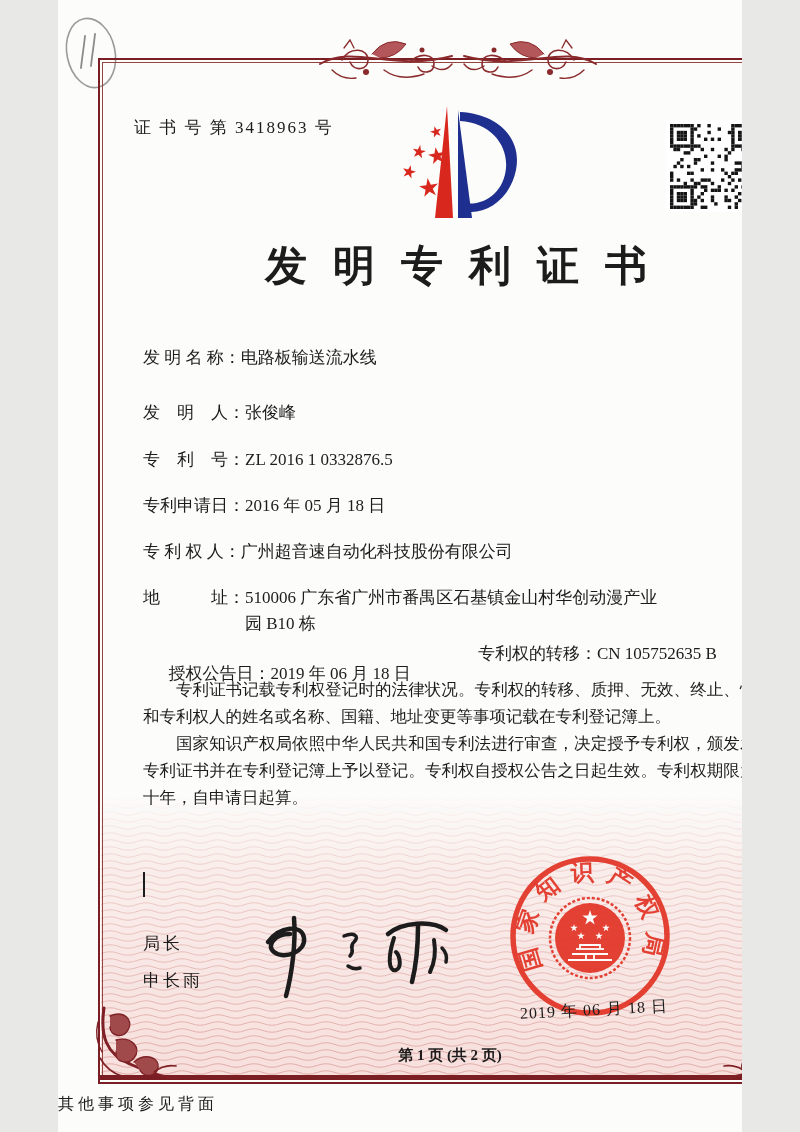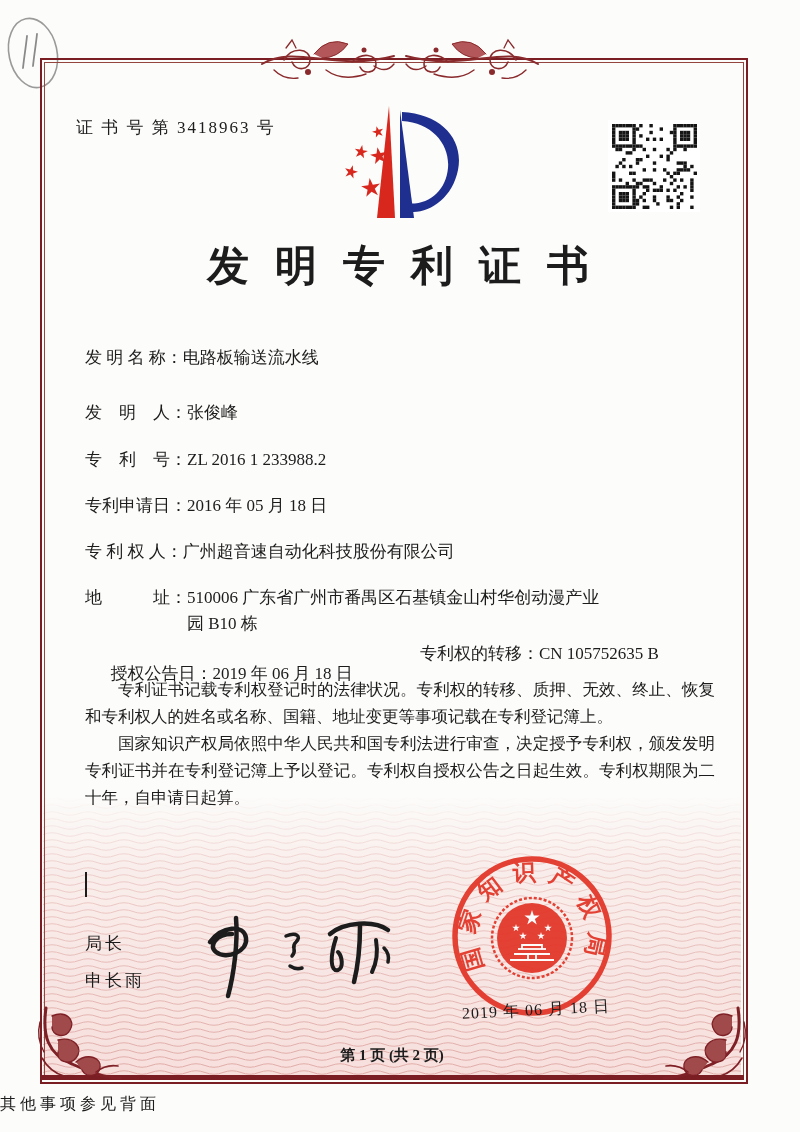--- a/index.html
+++ b/index.html
@@ -1,16 +1,16 @@
 <!DOCTYPE html>
 <html><head>
 <meta charset="utf-8">
 <style>
   html,body{margin:0;padding:0;background:#e8e8e6;}
-  .page{position:relative;width:800px;height:1132px;background:#fcfcfa;margin:0 auto;overflow:hidden;
+  .page{position:relative;width:684px;height:1132px;background:#fcfcfa;margin:0 auto;overflow:hidden;
         font-family:"Liberation Serif","DejaVu Serif",serif;color:#1c1c1c;}
   .pre{white-space:pre;}
   .abs{position:absolute;}
   
   .frame{position:absolute;left:40px;top:58px;width:704px;height:1022px;border:2px solid #7a1e23;}
   .frame-inner{position:absolute;inset:2px;border:1px solid #95453f;}
   .frame-bottom{position:absolute;left:40px;top:1075px;width:704px;height:5px;background:#7a1e23;}
   
   .cert-no{position:absolute;left:76px;top:116px;font-size:17px;letter-spacing:2px;}
   .qr-box{position:absolute;left:608px;top:120px;width:92px;height:92px;background:#fff;display:flex;align-items:center;justify-content:center;}
@@ -339,21 +339,21 @@
           <rect x="78.2" y="81.6" width="3.4" height="3.4"></rect>
         </g>
       </svg>
     </div>
 
   <h1 class="title">发明专利证书</h1>
 
   <div class="fields">
     <div class="frow" style="top:6px"><span>发 明 名 称：</span><span>电路板输送流水线</span></div>
     <div class="frow" style="top:61px"><span>发　明　人：</span><span>张俊峰</span></div>
-    <div class="frow" style="top:108px"><span>专　利　号：</span><span>ZL 2016 1 233988.2</span></div>
+    <div class="frow" style="top:108px"><span>专　利　号：</span><span>ZL 2016 1 0332876.5</span></div>
     <div class="frow" style="top:154px"><span>专利申请日：</span><span>2016 年 05 月 18 日</span></div>
     <div class="frow" style="top:200px"><span>专 利 权 人：</span><span>广州超音速自动化科技股份有限公司</span></div>
     <div class="frow" style="top:246px"><span>地　　　址：</span><span>510006 广东省广州市番禺区石基镇金山村华创动漫产业</span></div>
     <div class="addr2" style="top:272px">园 B10 栋</div>
     <div class="frow" style="top:302px;width:630px">
       <span><span>授权公告日：</span><span>2019 年 06 月 18 日</span></span>
       <span class="grant2"><span>专利权的转移：</span><span>CN 105752635 B</span></span>
     </div>
   </div>
 

